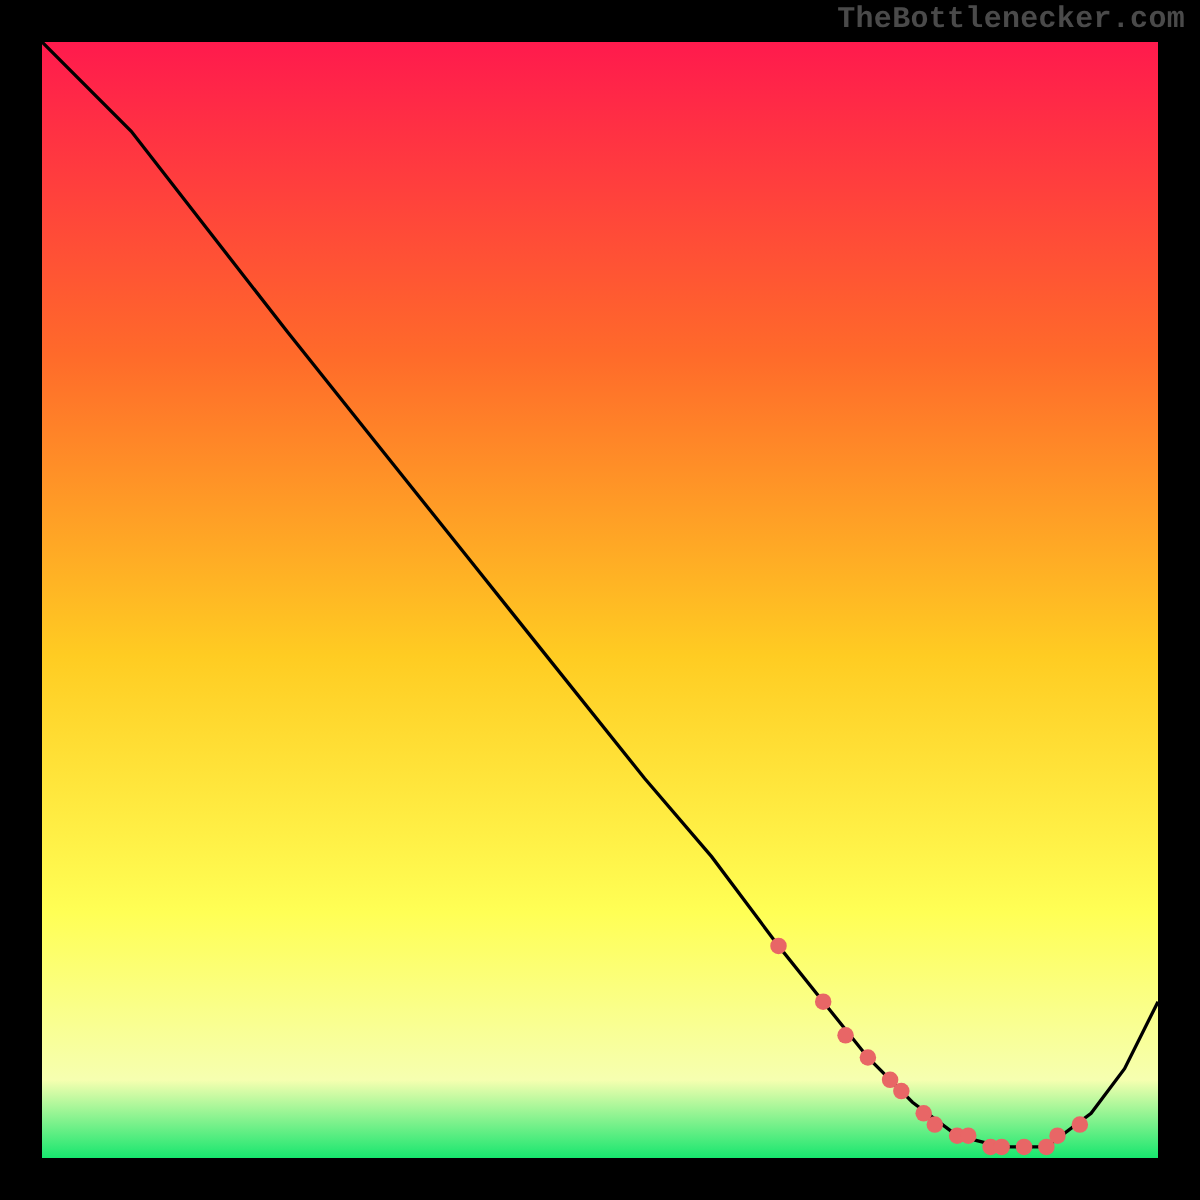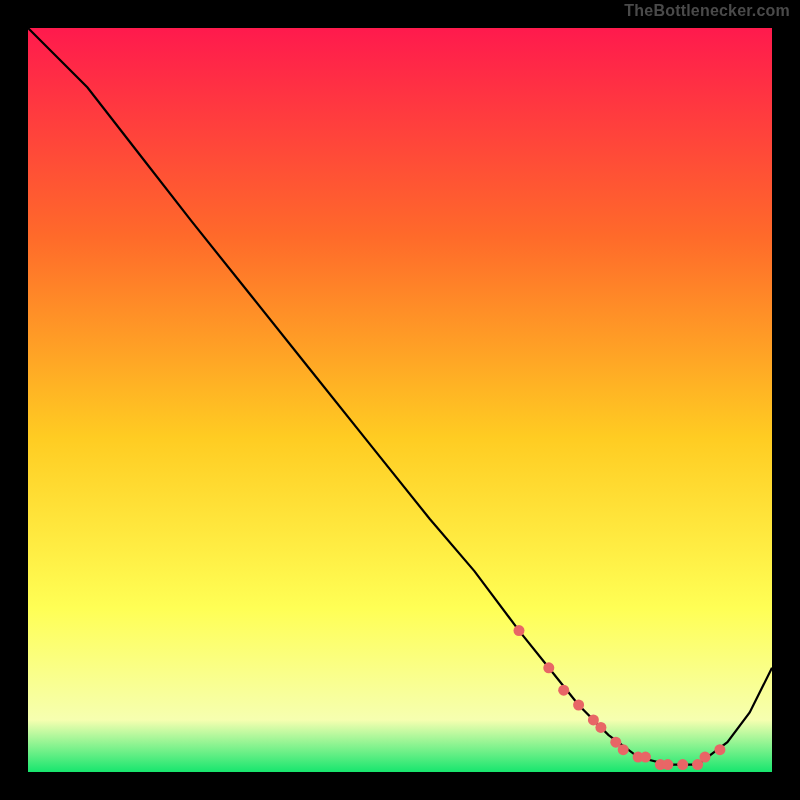--- a/index.html
+++ b/index.html
@@ -15,24 +15,25 @@
     position: relative;
     width: 800px;
     height: 800px;
     background: #000;
   }
   .attribution {
     position: absolute;
     top: 2px;
     right: 10px;
     color: #4a4a4a;
-    font-size: 16px;
+    font-size: 20px;
     font-weight: 600;
     letter-spacing: 0.2px;
     z-index: 5;
+    font-family: Liberation Mono, monospace;
   }
   .plot {
     position: absolute;
     top: 28px;
     left: 28px;
     width: 744px;
     height: 744px;
   }
   .plot svg {
     display: block;

